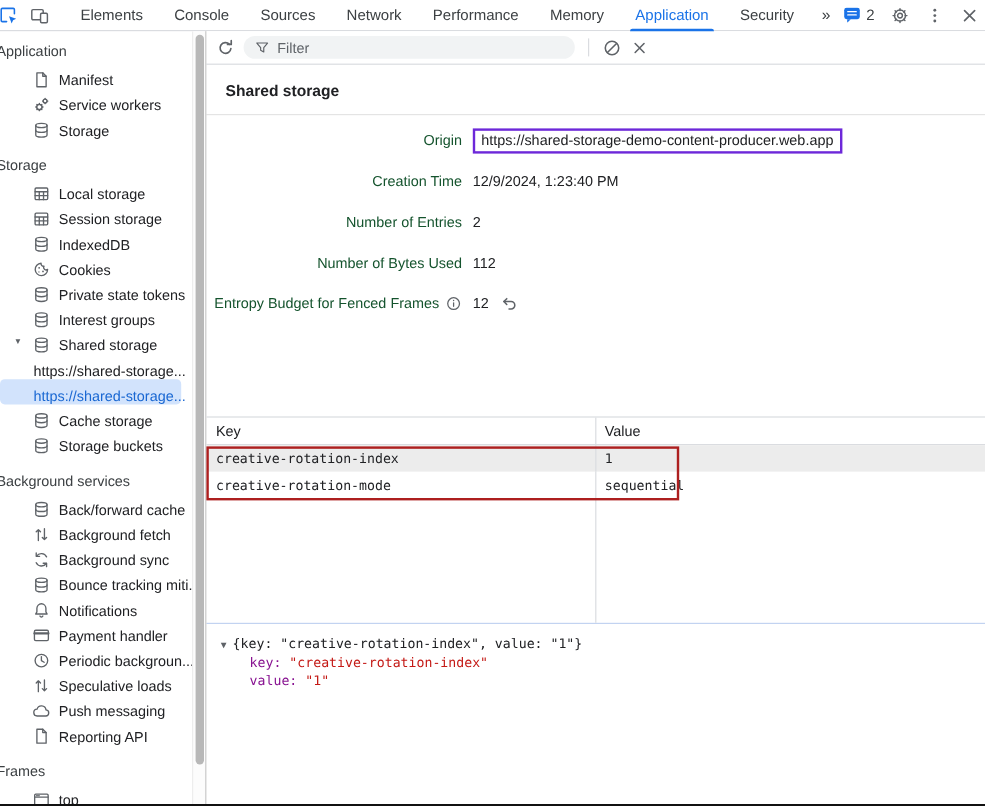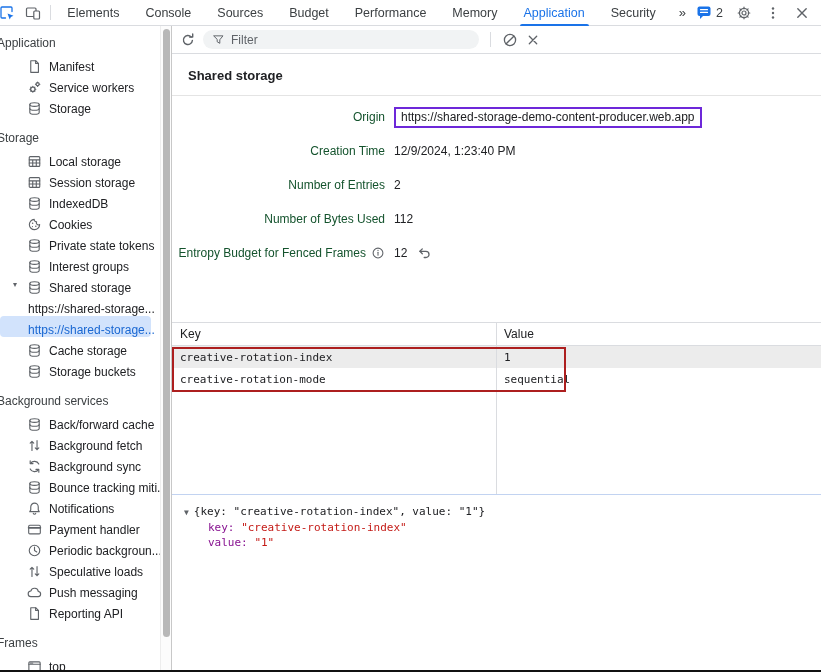--- a/index.html
+++ b/index.html
@@ -47,21 +47,21 @@
 
   .panel-title { flex:none; padding:14px 16px 12px; font-size:13px; font-weight:700; border-bottom:1px solid #e4e4e4; }
 
   .meta { flex:none; padding-top:4px; }
   .meta-row { display:flex; align-items:center; height:34px; }
   .meta-label { width:213px; flex:none; text-align:right; color:#14532d; display:flex; justify-content:flex-end; align-items:center; gap:5px; }
   .meta-value { margin-left:9px; color:#202124; display:flex; align-items:center; gap:9px; }
   .origin-box { border:2px solid #6d28d9; padding:1px 5px 2px; }
   .meta-spacer { height:52px; }
 
-  .dgrid { flex:none; border-top:1px solid #dadce0; position:relative; }
+  .dgrid { flex:none; border-top:1px solid #dadce0; position:relative;margin-top:25px; }
   .dg-head { display:flex; height:23px; align-items:stretch; border-bottom:1px solid #dadce0; color:#202124; }
   .dg-c1 { width:325px; flex:none; border-right:1px solid #dadce0; display:flex; align-items:center; padding-left:8px; }
   .dg-c2 { flex:1; display:flex; align-items:center; padding-left:7px; min-width:0; }
   .dg-row { display:flex; height:22px; align-items:stretch; font-family:"DejaVu Sans Mono",monospace; font-size:11px;text-align:right; }
   .dg-row.sel { background:#ececec; }
   .dg-filler { height:104px; display:flex; }
   .rows-redbox { position:absolute; left:0; top:24px; width:394px; height:45px; border:2px solid #ad1f1f; pointer-events:none; }
 
   .preview { flex:1; border-top:1px solid #c2d3f1; padding:9px 0 0 12px; font-family:"DejaVu Sans Mono",monospace; font-size:11px; line-height:15px; color:#202124; }
   .pv-sum { display:flex; align-items:baseline; gap:5px; }
@@ -88,21 +88,21 @@
     <svg width="16" height="16" viewBox="0 0 16 16" fill="none" stroke="#5f6368" stroke-width="1.2">
       <rect x="1.5" y="3" width="9.5" height="8.5" rx="1"></rect>
       <rect x="8.8" y="6" width="5.7" height="8" rx="1" fill="#fff"></rect>
     </svg>
   </span>
   <span class="vdiv"></span>
   <div id="tabs" style="display:flex;height:26px;">
       <div class="tab">Elements</div>
       <div class="tab">Console</div>
       <div class="tab">Sources</div>
-      <div class="tab">Budget</div>
+      <div class="tab">Network</div>
       <div class="tab">Performance</div>
       <div class="tab">Memory</div>
       <div class="tab active">Application</div>
       <div class="tab">Security</div>
     </div>
   <span class="more-tabs">»</span>
   <div class="tb-right">
     <span class="issues">
       <svg width="14" height="13" viewBox="0 0 14 13">
         <rect x="0.5" y="0.5" width="13" height="9.5" rx="2" fill="#1a73e8"></rect>

